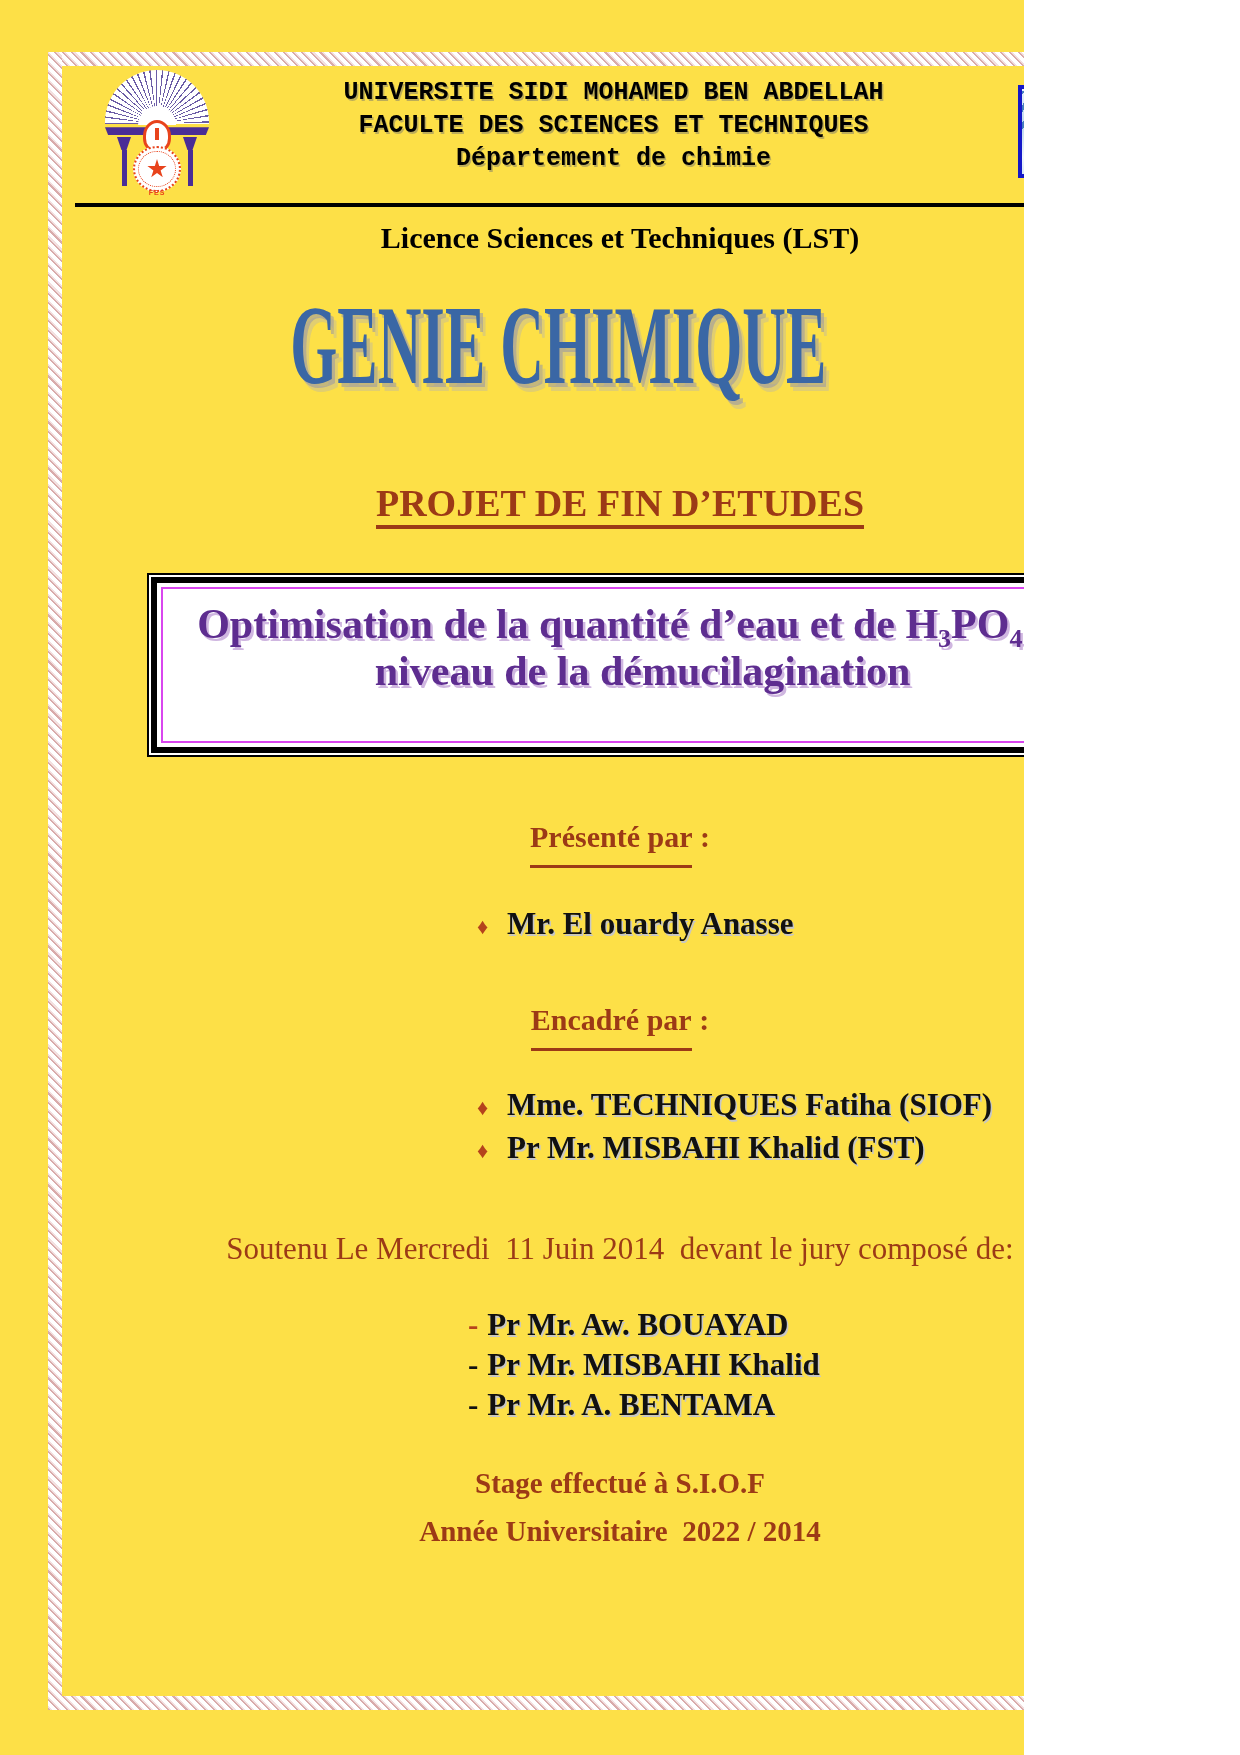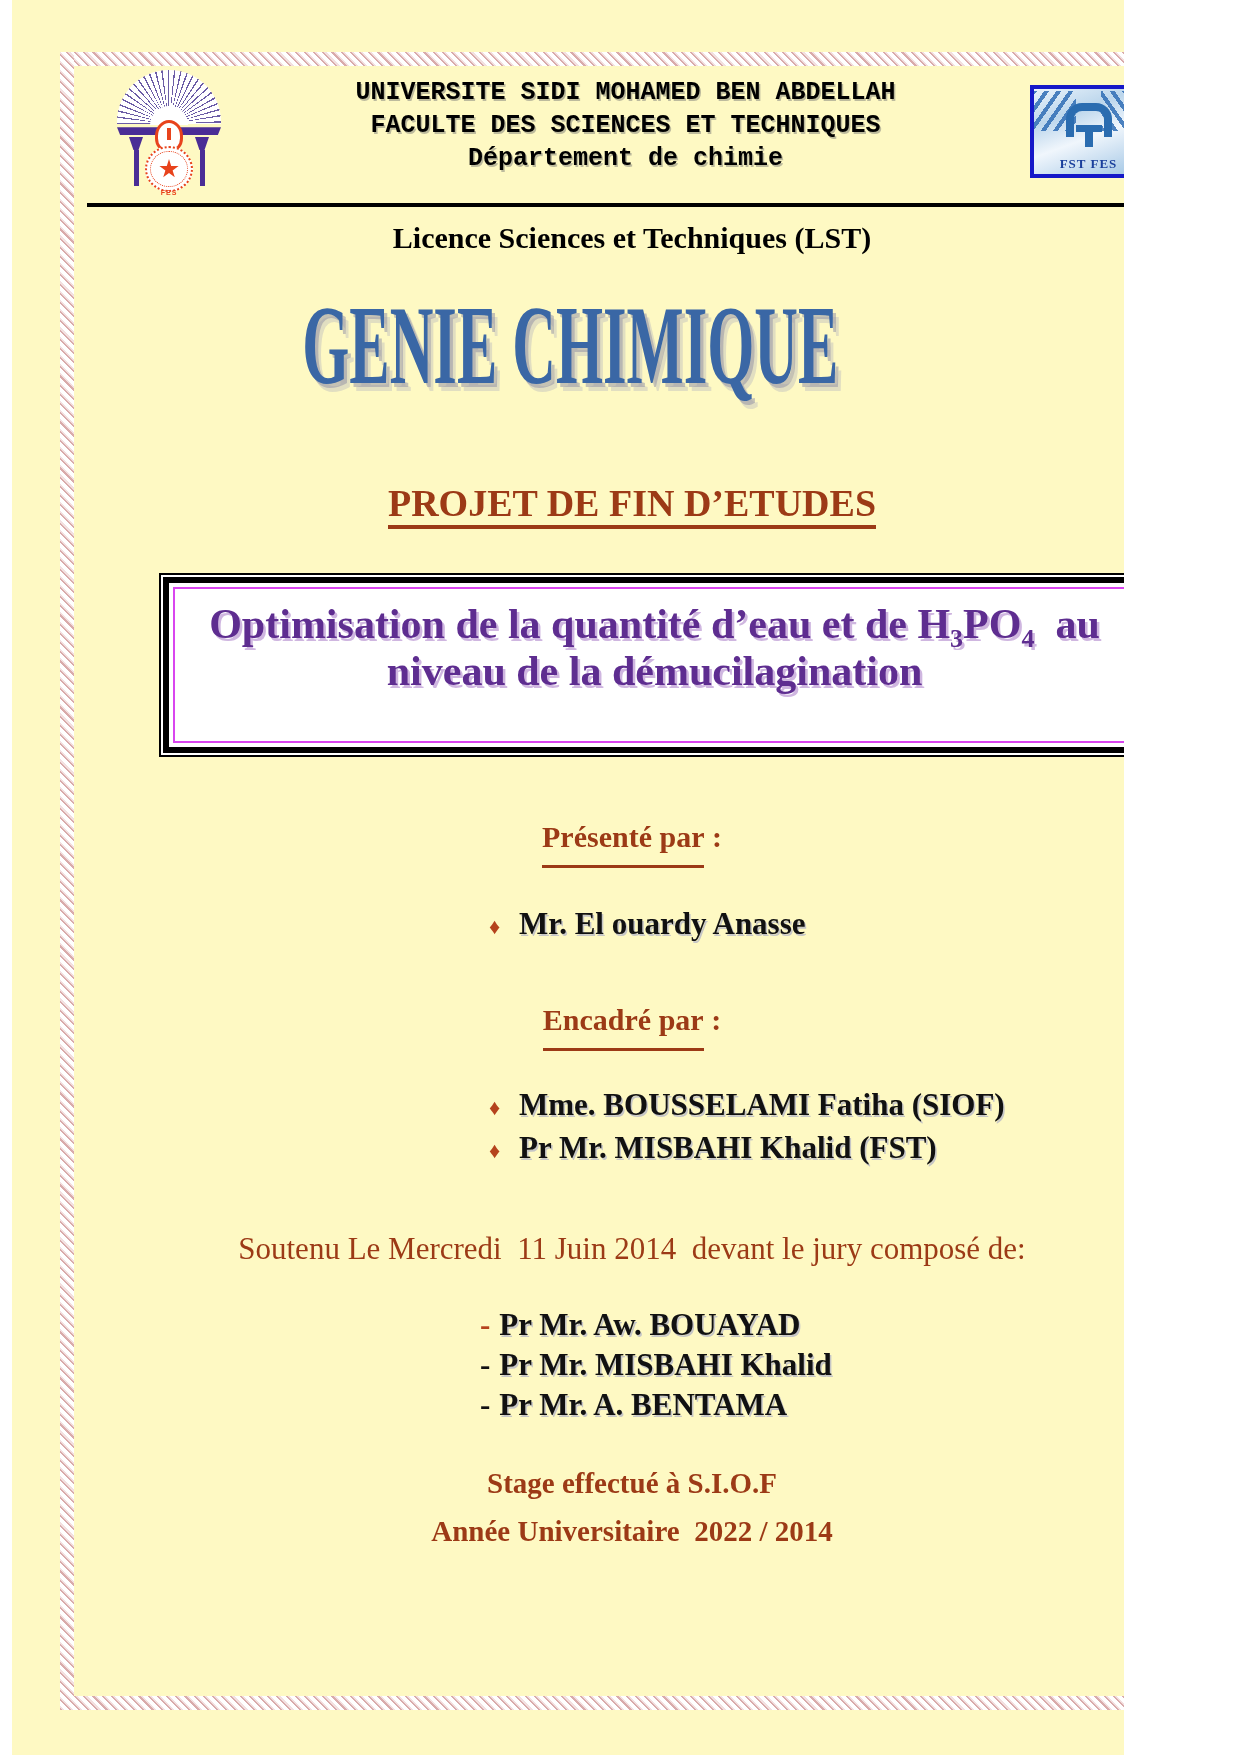--- a/index.html
+++ b/index.html
@@ -1,17 +1,17 @@
 <!DOCTYPE html>
 <html><head>
 <meta charset="utf-8">
 <style>
   html,body{margin:0;padding:0;background:#fff;}
-  .page{position:relative;width:1112px;height:1755px;background:#fef9c3;overflow:hidden;
-        font-family:"Liberation Serif",serif;color:#111;margin-left:12px;}
+  .page{position:relative;width:1024px;height:1755px;background:#fde047;overflow:hidden;
+        font-family:"Liberation Serif",serif;color:#111;}
 
   
   .band{position:absolute;background:
         repeating-linear-gradient(45deg,#d9abab 0 1.5px,#f3e0e0 1.5px 3px,#ffffff 3px 6.5px);}
   .band-top   {left:48px;top:52px;   width:1148px;height:14px;}
   .band-bottom{left:48px;top:1696px; width:1148px;height:14px;}
   .band-left  {left:48px;top:52px;   width:14px;  height:1658px;}
   .band-right {left:1182px;top:52px; width:14px;  height:1658px;}
 
   .content{position:absolute;left:62px;top:66px;width:1116px;}
@@ -190,21 +190,21 @@
         <span>Mr. El ouardy Anasse</span>
       </div>
     </div>
 
     <div class="sec-label sec-encadre">
       <span class="ul">Encadré par</span><span> :</span>
     </div>
     <div class="bullets bullets-enc">
       <div class="bullet-row">
         <span class="diamond">♦</span>
-        <span>Mme. BOUSSELAMI Fatiha (SIOF)</span>
+        <span>Mme. TECHNIQUES Fatiha (SIOF)</span>
       </div>
       <div class="bullet-row">
         <span class="diamond">♦</span>
         <span>Pr Mr. MISBAHI Khalid (FST)</span>
       </div>
     </div>
 
     <div class="soutenu keep-sp">Soutenu Le Mercredi  11 Juin 2014  devant le jury composé de:</div>
 
     <div class="jury">

